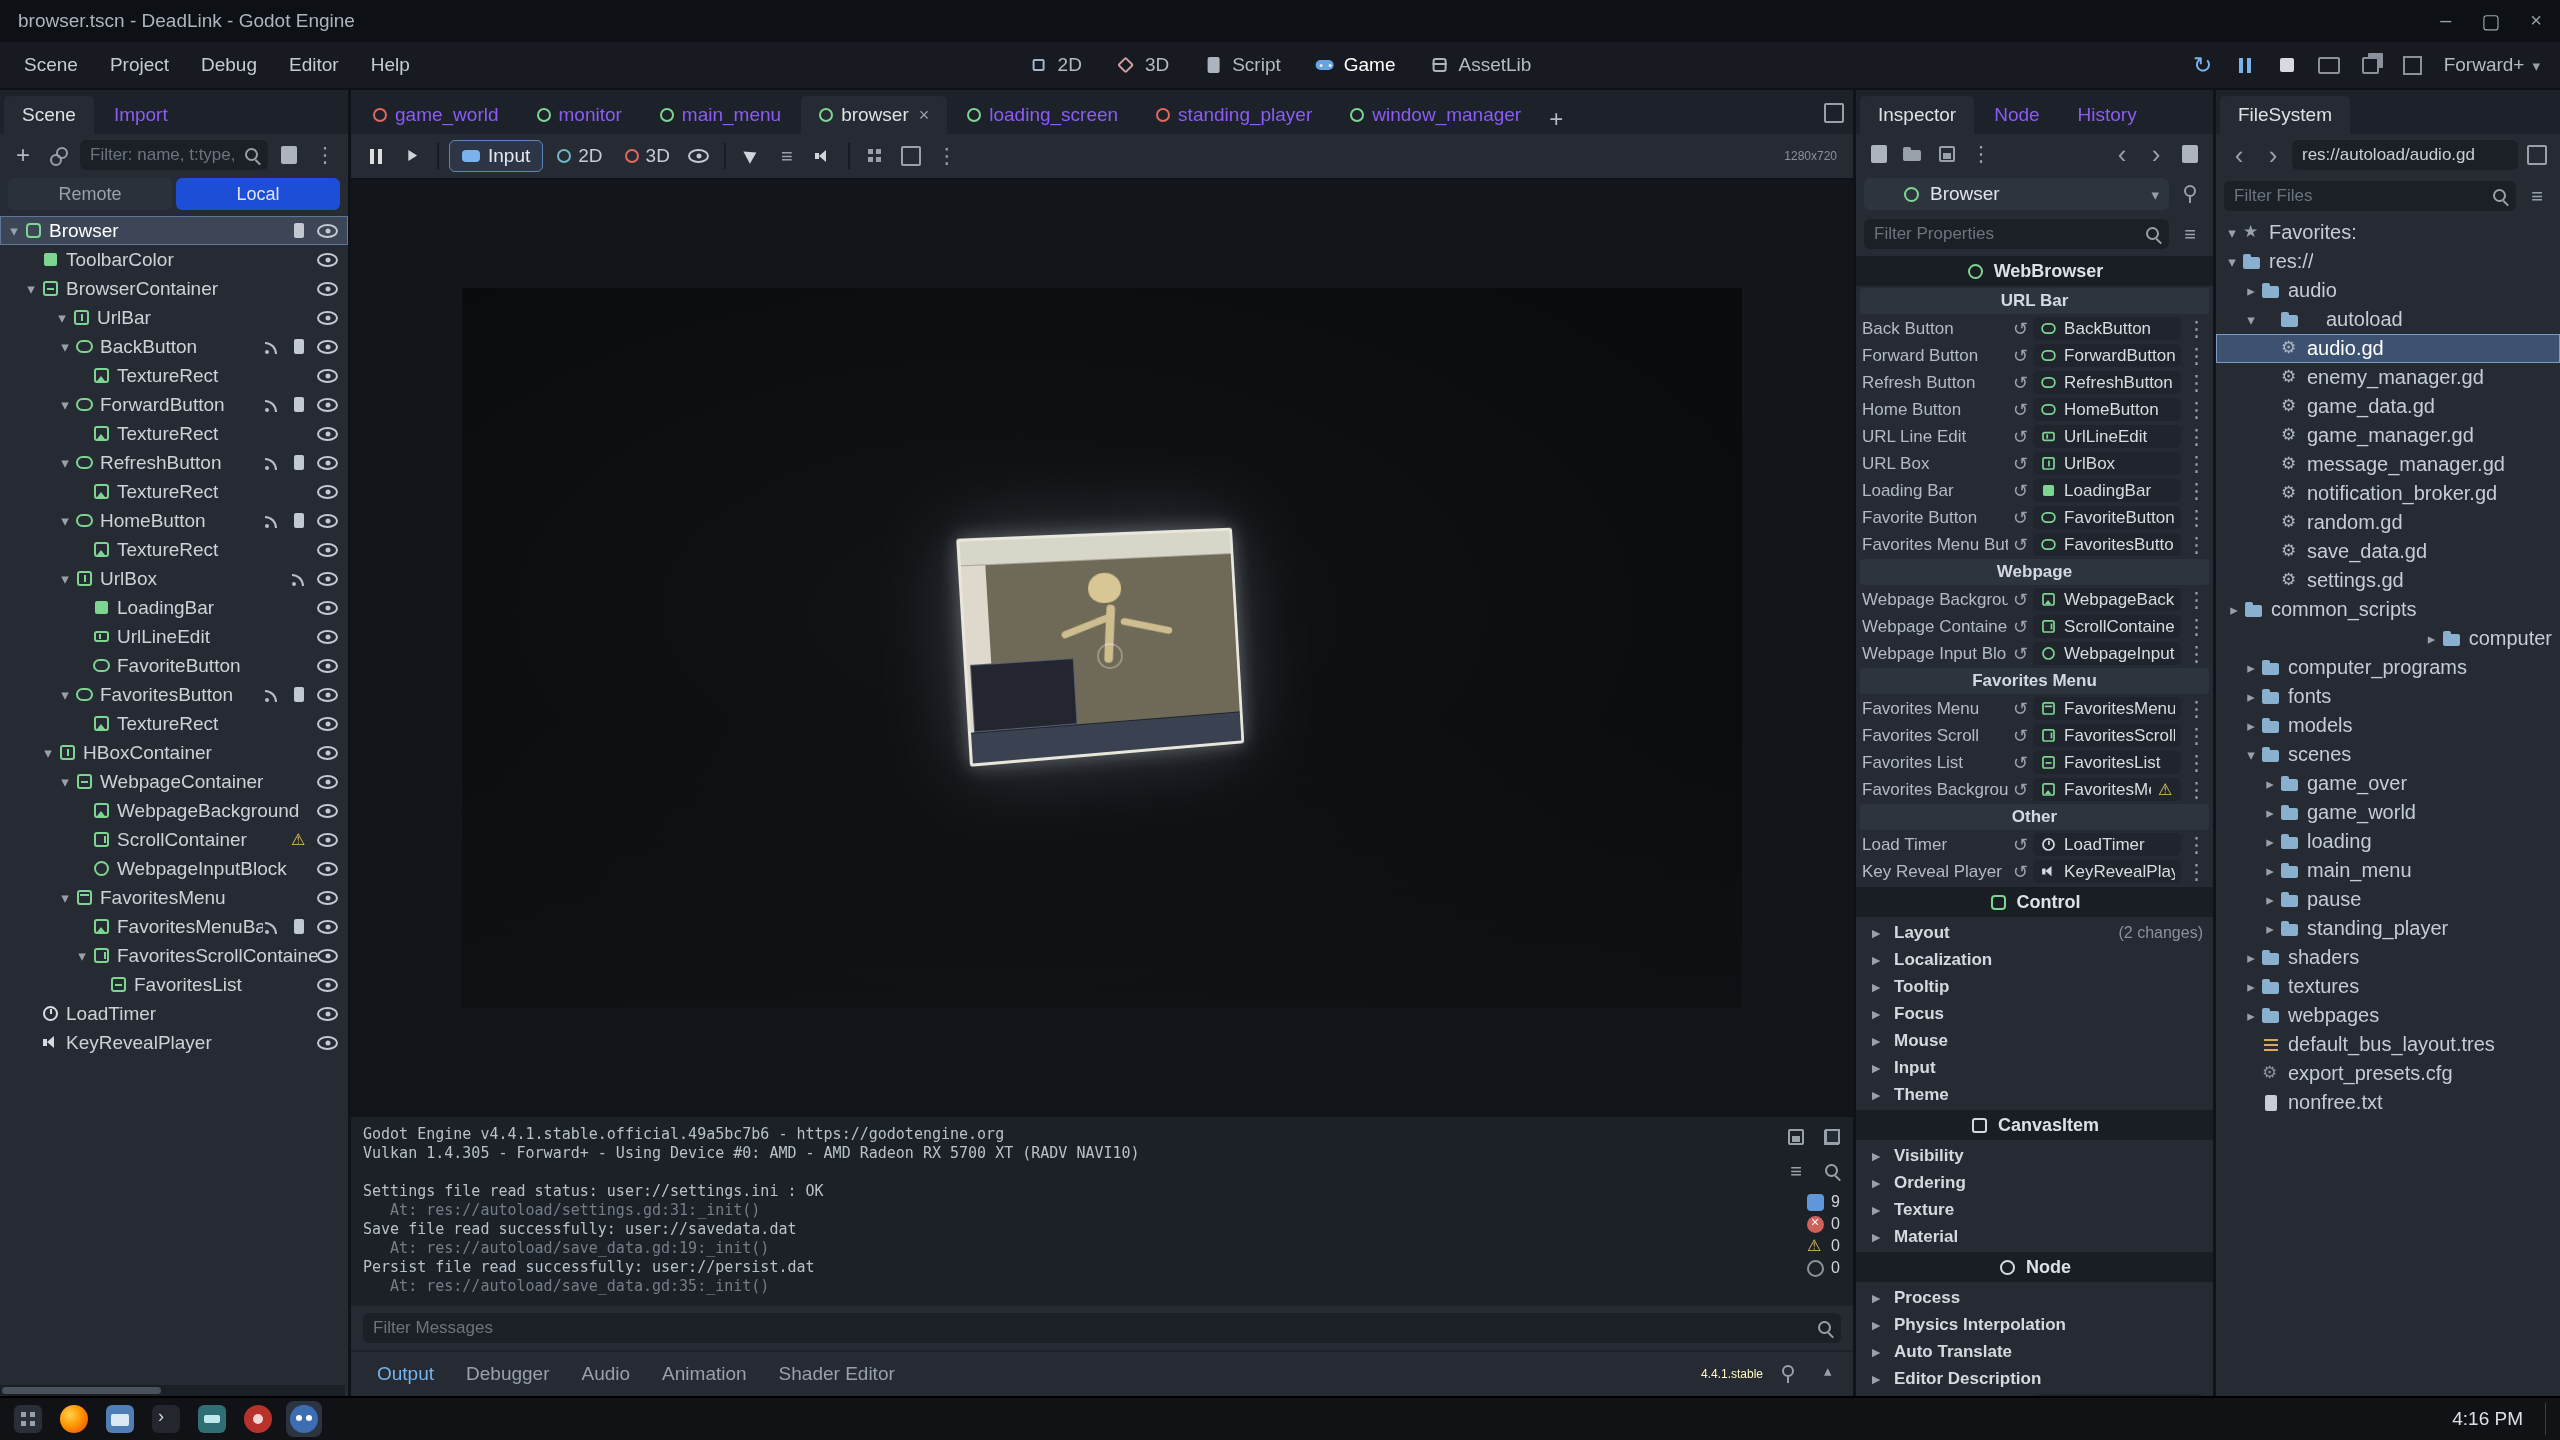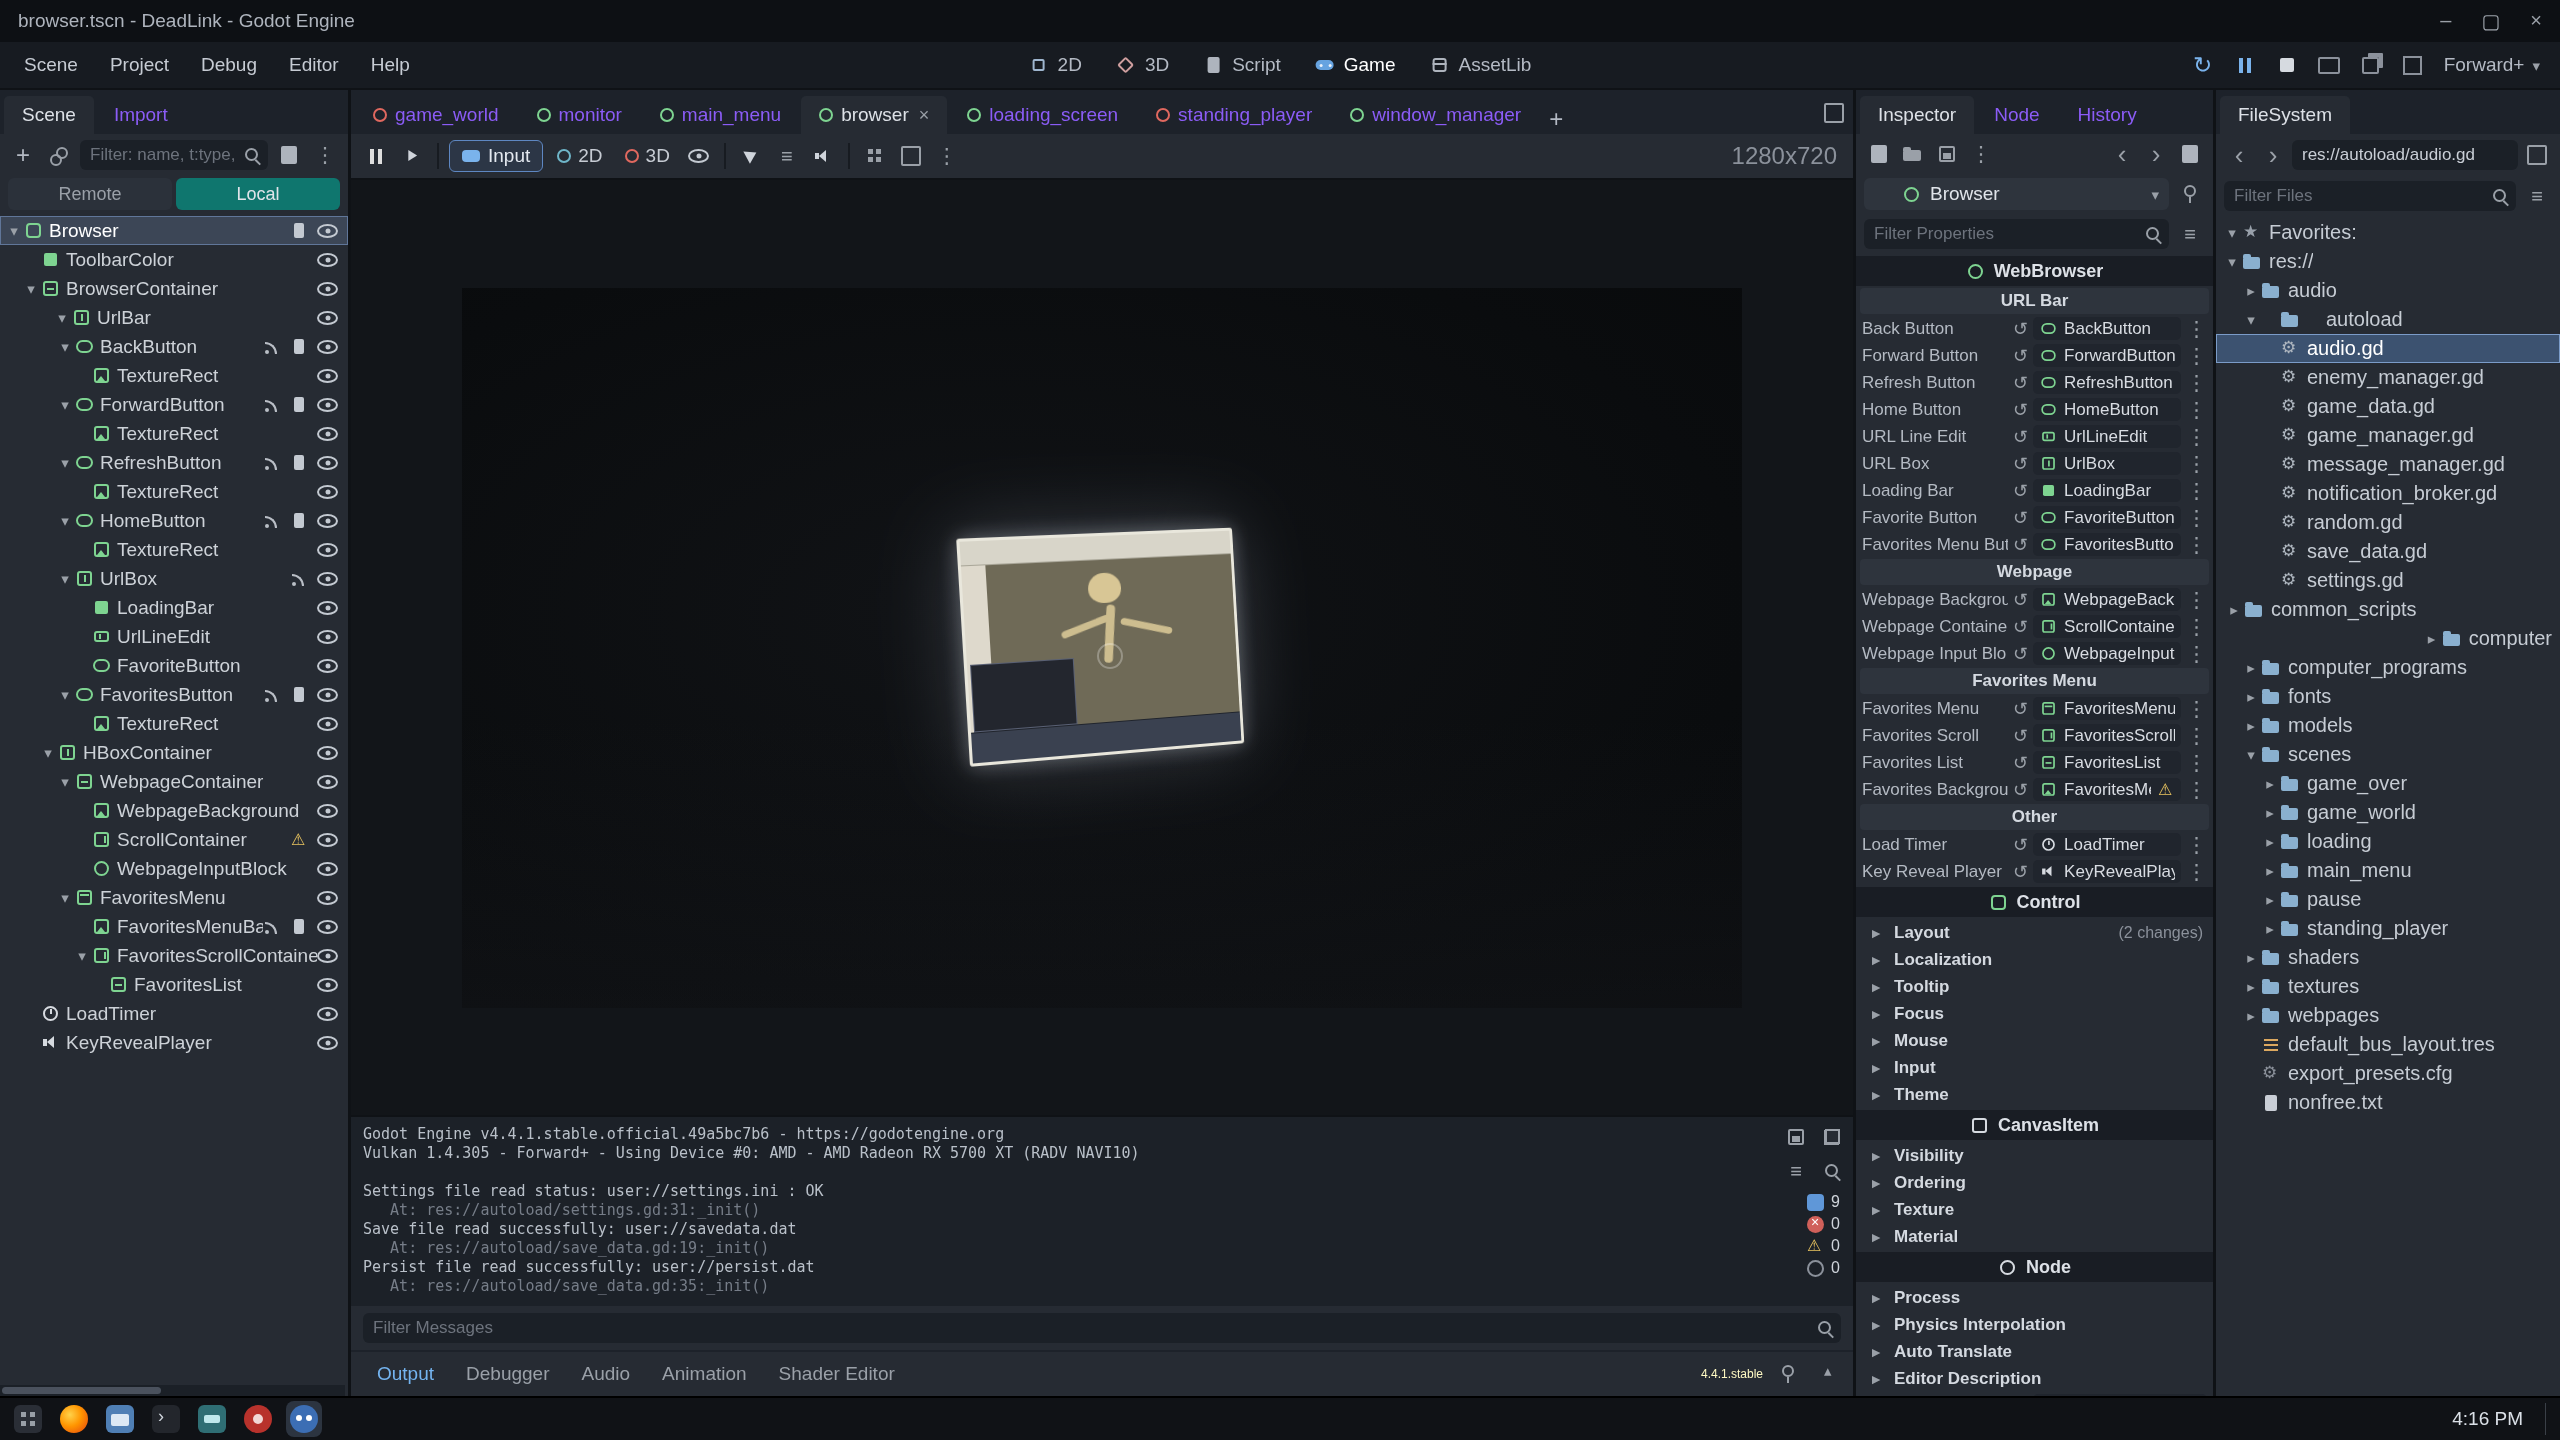--- a/index.html
+++ b/index.html
@@ -133,38 +133,38 @@
 
 
 .dock-toolbar{height:42px;display:flex;align-items:center;gap:6px;padding:0 8px;flex:0 0 auto}
 .tbtn{width:30px;height:30px;display:flex;align-items:center;justify-content:center;border-radius:5px;flex:0 0 auto;position:relative}
 .filter-wrap{flex:1;position:relative;min-width:0}
 .filter-wrap input{width:100%;height:30px;background:#1b2027;border:none;border-radius:6px;color:#c6ccd4;padding:0 30px 0 10px;font-size:17px;font-family:"Liberation Sans",sans-serif}
 .filter-wrap input::placeholder{color:#6d737d}
 .filter-wrap .i-search{position:absolute;right:7px;top:6px}
 .remote-local{display:flex;gap:4px;padding:2px 8px 4px;flex:0 0 auto}
 .rl-btn{flex:1;height:32px;display:flex;align-items:center;justify-content:center;background:#2b313a;border-radius:6px;color:#9aa0a8;font-size:18px}
-.rl-btn.active{background:#0f766e;color:#e0e4ea}
+.rl-btn.active{background:#1d4ed8;color:#e0e4ea}
 .tree{flex:1;overflow:hidden;padding-top:2px}
 .trow{height:29px;display:flex;align-items:center;padding-right:10px}
 .trow .label{margin-left:6px;white-space:nowrap;overflow:hidden;flex:1 1 auto;min-width:0;color:#cdd2d8;font-size:19px}
 .trow.selected{background:#3c4656;box-shadow:inset 0 0 0 1px #607699}
 .trow.selected .label{color:#fff}
 .trow .right{margin-left:auto;display:flex;gap:9px;align-items:center;flex:0 0 auto}
 .hscroll{position:absolute;left:0;right:3px;bottom:0;height:11px;background:#1b2027}
 .hscroll .thumb{position:absolute;left:2px;top:2px;height:7px;width:46%;background:#4a515d;border-radius:4px}
 
 
 .vtoolbar{height:46px;background:#262b33;display:flex;align-items:center;gap:6px;padding:0 10px;border-bottom:2px solid #0f1216;flex:0 0 auto}
 .input-toggle{display:flex;align-items:center;gap:8px;height:32px;padding:0 12px;border:1px solid #5e87c2;background:rgba(90,140,210,.12);border-radius:6px;color:#e4e9f0}
 .gamepad-ic{width:18px;height:12px;background:#7ab3ec;border-radius:4px;position:relative}
 .radio-lbl{display:flex;align-items:center;gap:7px;padding:0 8px;color:#c6cbd3}
 .ring{width:14px;height:14px;border-radius:50%;border:2px solid #6fb6c9}
 .ring.red{border-color:#e0685f}
-.vres{margin-left:auto;color:#8b919b;font-size:24px;padding-right:6px}
+.vres{margin-left:auto;color:#8b919b;font-size:12px;padding-right:6px}
 .viewport{flex:1;background:#121519;position:relative;min-height:0;overflow:hidden}
 .game-render{position:absolute;left:50%;top:50%;transform:translate(-50%,-50%);width:1280px;height:720px;overflow:hidden;
   background:radial-gradient(130% 120% at 42% 45%,#111316 0%,#0a0c0e 45%,#050607 100%)}
 .gr-floor{position:absolute;left:0;right:0;bottom:0;height:40%;background:linear-gradient(180deg,rgba(20,22,26,0) 0%,rgba(26,28,33,.35) 100%)}
 .monitor{position:absolute;left:500px;top:245px;width:285px;height:222px;transform:perspective(1300px) rotateY(15deg) rotateZ(-3.5deg)}
 .screen{position:absolute;inset:0;background:#b9b5a7;border:3px solid #e9e7dc;border-radius:3px;overflow:hidden;
   box-shadow:0 0 80px rgba(200,212,235,.22),0 0 20px rgba(225,230,240,.35)}
 .scr-top{height:24px;background:#d8d5c9;border-bottom:1px solid #a9a698}
 .scr-side{position:absolute;left:0;top:24px;bottom:30px;width:24px;background:#ded9cc}
 .scr-img{position:absolute;left:24px;top:24px;right:0;bottom:30px;background:#6f6a57;overflow:hidden}

